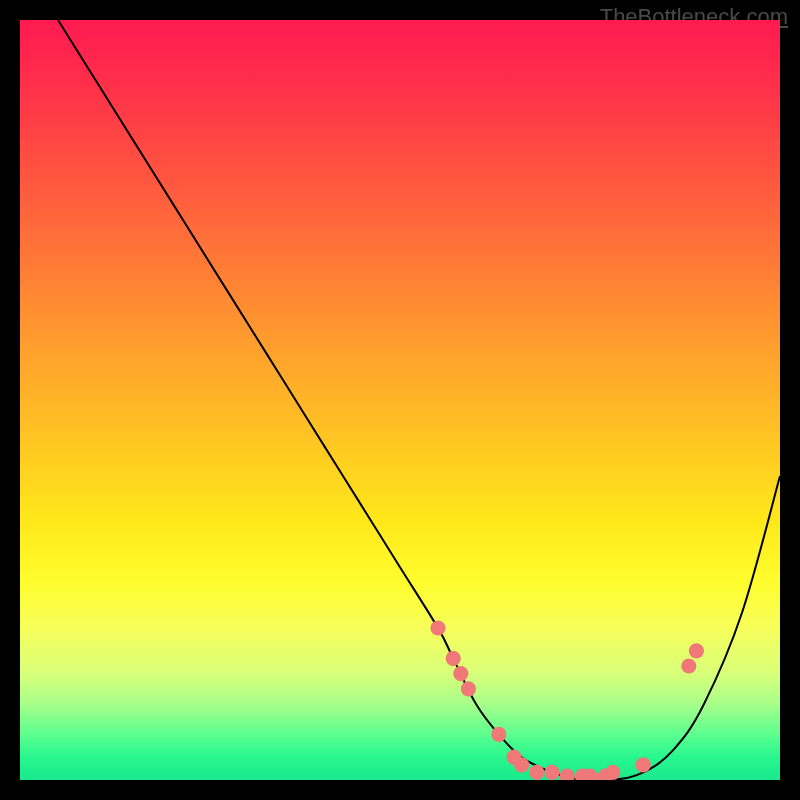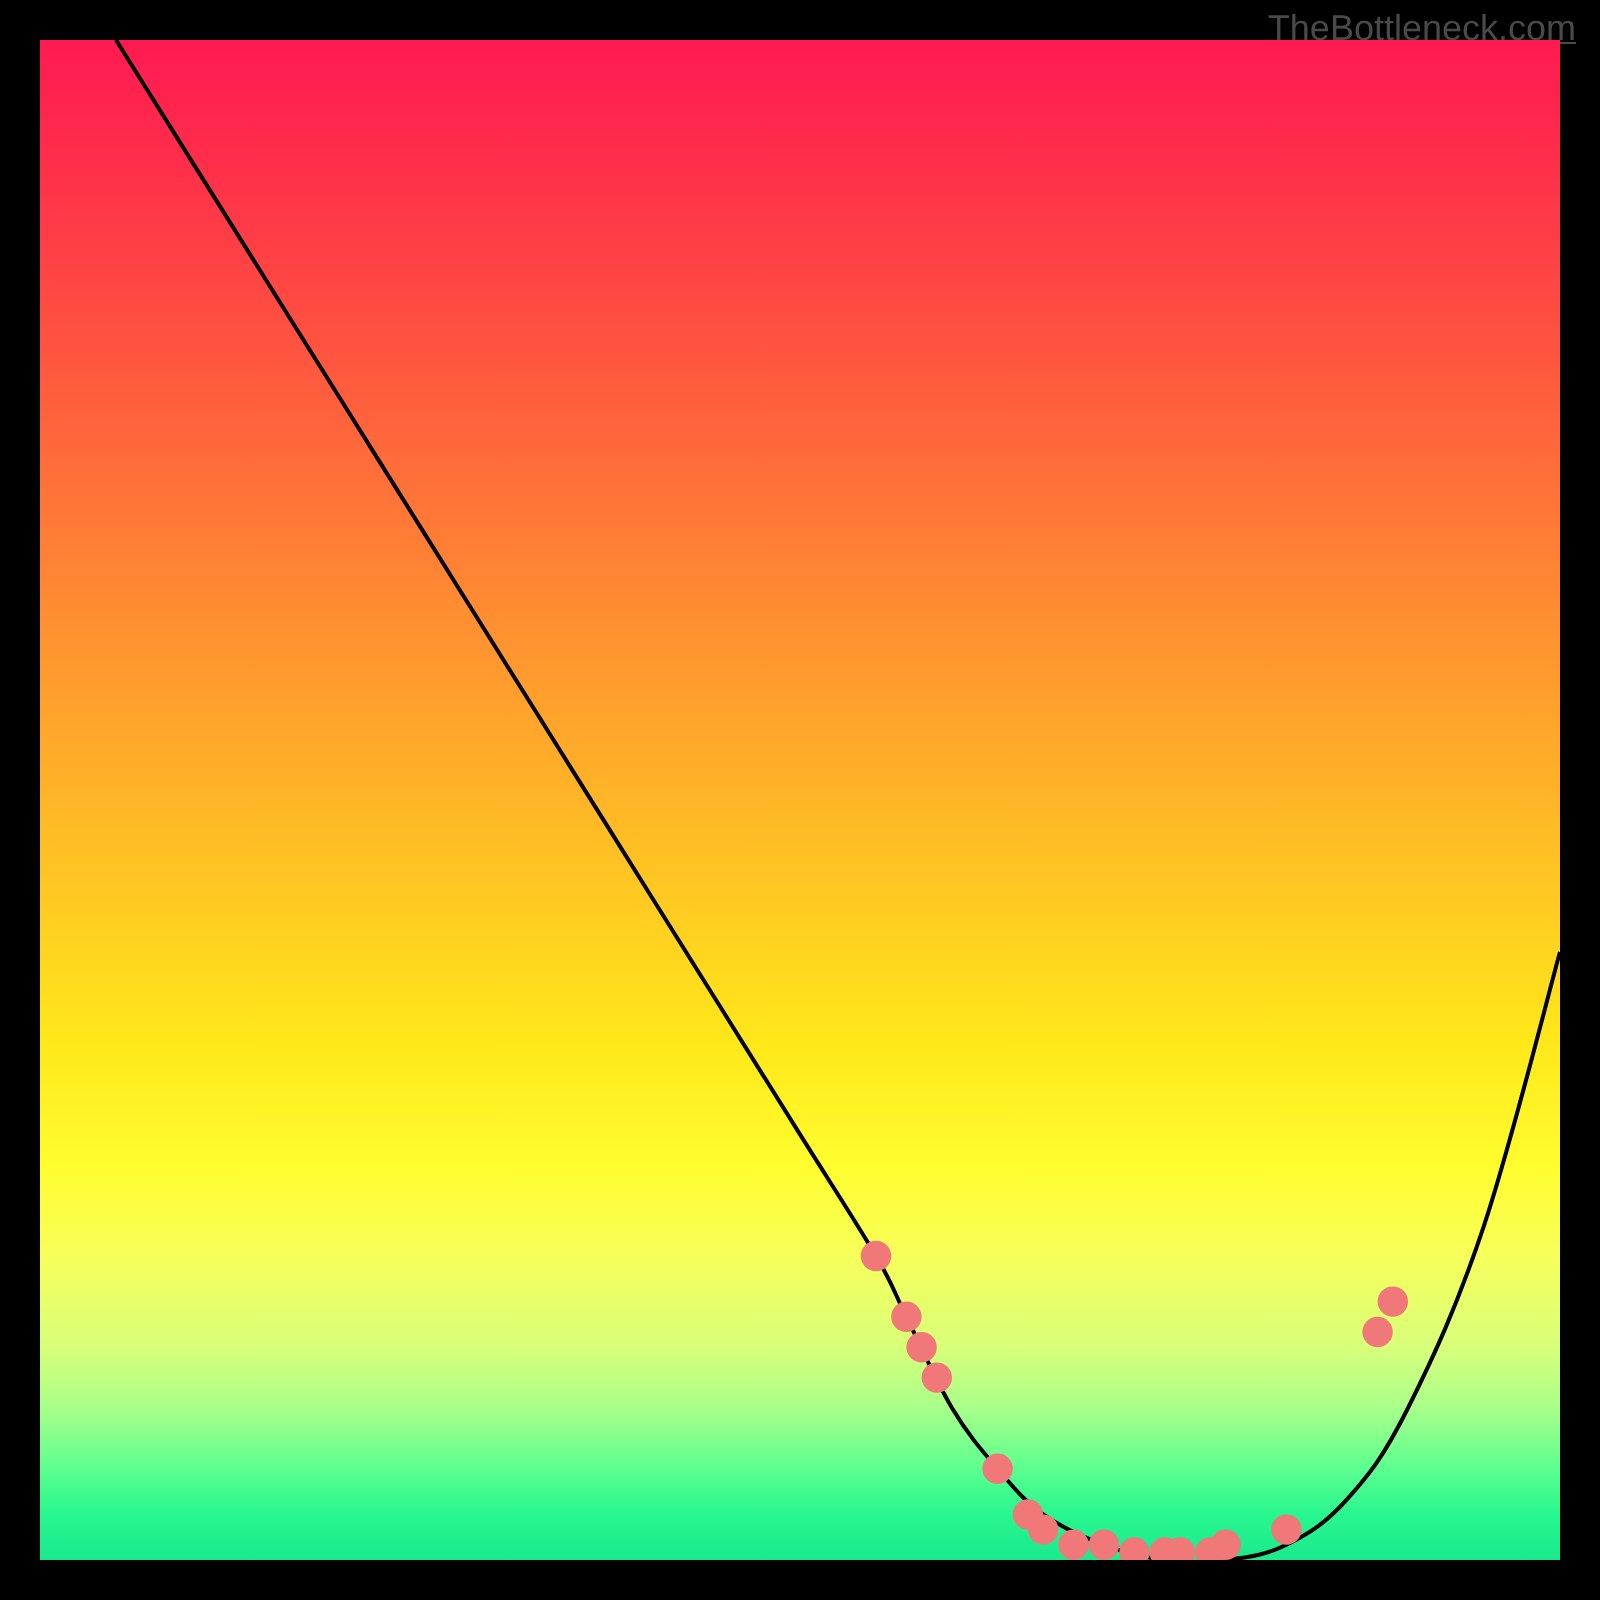--- a/index.html
+++ b/index.html
@@ -9,21 +9,21 @@
     background: #000000;
     position: relative;
     overflow: hidden;
     font-family: Arial, Helvetica, sans-serif;
   }
   .watermark {
     position: absolute;
     top: 4px;
     right: 12px;
     color: #4a4a4a;
-    font-size: 18px;
+    font-size: 22px;
     font-weight: 500;
     z-index: 0;
     text-decoration: underline;
   }
   .plot {
     position: absolute;
     left: 20px;
     top: 20px;
     width: 760px;
     height: 760px;

